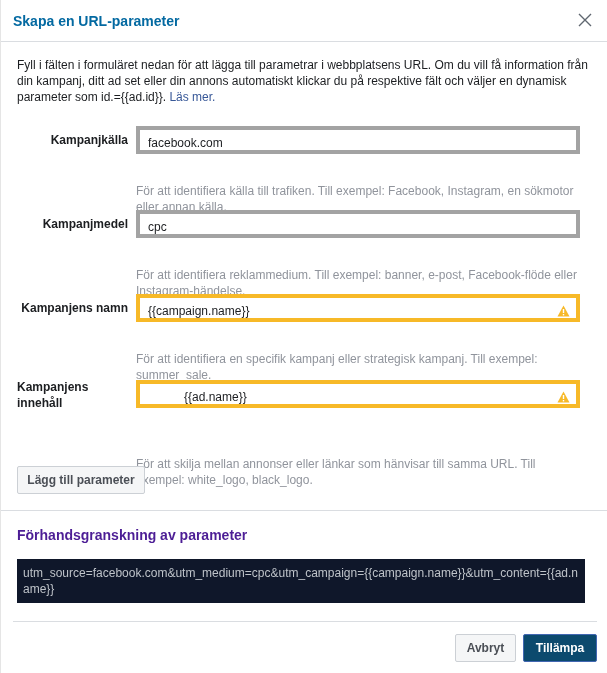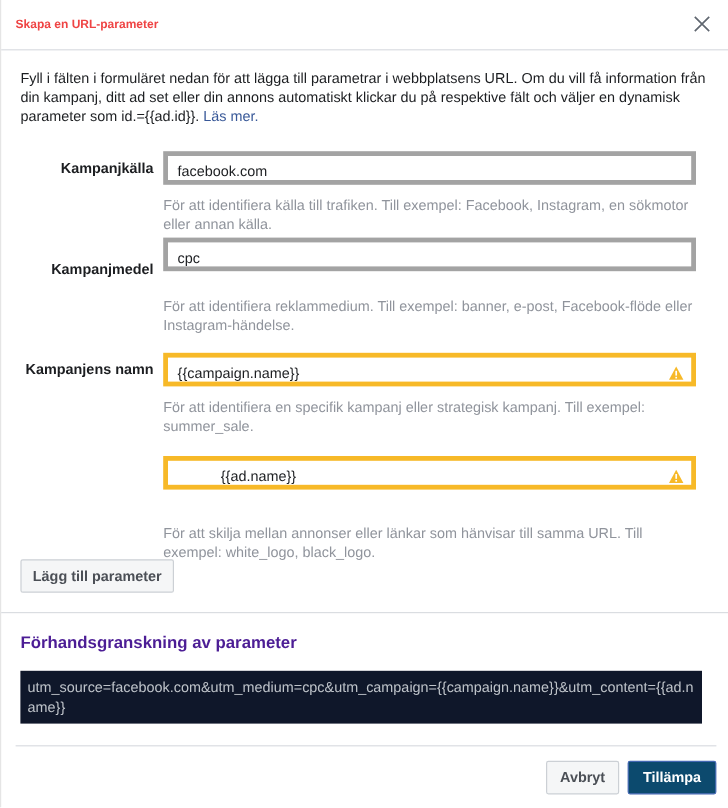--- a/index.html
+++ b/index.html
@@ -1,29 +1,29 @@
 <!DOCTYPE html>
 <html><head>
   <meta charset="utf-8">
   <style>
     * { box-sizing: border-box; margin: 0; padding: 0; }
     html, body { width: 607px; height: 673px; background: #ffffff; overflow: hidden; }
     body { font-family: "Liberation Sans", sans-serif; color: #1c1e21; font-size: 12px; position: relative; }
     .dialog { position: absolute; left: 0; top: 0; width: 607px; height: 673px; background: #fff; border-left: 1px solid #e5e5e5; }
     .header { height: 42px; border-bottom: 1px solid #dadde1; display: flex; align-items: center; padding: 0 12px; position: relative; }
-    .header-title { font-size: 10px; font-weight: bold; color: #ef4444; text-align: right; }
+    .header-title { font-size: 14px; font-weight: bold; color: #0369a1; text-align: right; }
     .close-btn { position: absolute; right: 14px; top: 12px; width: 16px; height: 16px; cursor: pointer; }
     .close-btn svg { width: 16px; height: 16px; }
     .intro { position: absolute; left: 16px; top: 57px; width: 580px; font-size: 12px; line-height: 16px; color: #1c1e21; }
     .intro a { color: #385898; text-decoration: none; }
     .label { position: absolute; font-size: 12px; font-weight: bold; color: #1c1e21; text-align: right; line-height: 14px; }
     .input { position: absolute; left: 135px; width: 444px; height: 28px; border: 4px solid #a3a3a3; background: #fff; font-size: 12px; padding: 0 8px; line-height: 26px; color: #1c1e21; }
     .input.warn { border-color: #f7b928; }
     .warn-icon { position: absolute; right: 6px; top: 7px; width: 13px; height: 12px; }
-    .help { position: absolute; left: 135px; width: 450px; font-size: 12px; line-height: 16px; color: #90949c; }
+    .help { position: absolute; left: 135px; width: 450px; font-size: 12px; line-height: 16px; color: #90949c; margin-top: 20px; }
     .add-btn { position: absolute; left: 16px; top: 466px; width: 128px; height: 28px; background: #f5f6f7; border: 1px solid #ccd0d5; border-radius: 2px; font-size: 12px; font-weight: bold; color: #4b4f56; cursor: pointer; font-family: "Liberation Sans", sans-serif; }
     .divider { position: absolute; left: 0; width: 607px; height: 1px; background: #dadde1; }
     .section-title { position: absolute; left: 16px; top: 527px; font-size: 14px; font-weight: bold; color: #4c1d95; }
     .preview { position: absolute; left: 16px; top: 559px; width: 568px; height: 44px; background: #0f172a; color: #bec3c9; font-size: 12px; line-height: 16px; padding: 6px 6px; word-break: break-all; }
     .btn { position: absolute; top: 634px; height: 28px; border-radius: 2px; font-size: 12px; font-weight: bold; cursor: pointer; font-family: "Liberation Sans", sans-serif; }
     .cancel-btn { left: 454px; width: 61px; background: #f5f6f7; border: 1px solid #ccd0d5; color: #4b4f56; }
     .apply-btn { left: 522px; width: 74px; background: #0c4a6e; border: 1px solid #4267b2; color: #fff; }
   </style>
 </head>
 <body>
@@ -38,34 +38,38 @@
     </span>
   </div>
 
   <div class="intro"><span>Fyll i fälten i formuläret nedan för att lägga till parametrar i webbplatsens URL. Om du vill få information från din kampanj, ditt ad set eller din annons automatiskt klickar du på respektive fält och väljer en dynamisk parameter som id.={{ad.id}}. </span><a href="#">Läs mer.</a></div>
 
   <div class="label" style="left:28px; top:133px; width:99px;">Kampanjkälla</div>
   <div class="input" style="top:126px;"><span>facebook.com</span></div>
   <div class="help" style="top:163px;">För att identifiera källa till trafiken. Till exempel: Facebook, Instagram, en sökmotor eller annan källa.</div>
 
   <div class="label" style="left:28px; top:217px; width:99px;">Kampanjmedel</div>
-  <div class="input" style="top:198px;"><span>cpc</span></div>
+  <div class="input" style="top:210px;"><span>cpc</span></div>
   <div class="help" style="top:247px;">För att identifiera reklammedium. Till exempel: banner, e-post, Facebook-flöde eller Instagram-händelse.</div>
 
   <div class="label" style="left:10px; top:301px; width:117px;">Kampanjens namn</div>
   <div class="input warn" style="top:294px;">
     <span>{{campaign.name}}</span>
     <svg class="warn-icon" viewBox="0 0 13 12">
         <path d="M6.5 0.5 L12.5 11.5 L0.5 11.5 Z" fill="#f7b928"></path>
         <rect x="5.8" y="4" width="1.4" height="4" fill="#fff"></rect>
         <rect x="5.8" y="9" width="1.4" height="1.4" fill="#fff"></rect>
       </svg>
   </div>
   <div class="help" style="top:331px;">För att identifiera en specifik kampanj eller strategisk kampanj. Till exempel: summer_sale.</div>
 
+  <div class="label" style="left:16px; top:380px; width:100px; text-align:left;">
+    <div>Kampanjens</div>
+    <div style="margin-top:2px;">innehåll</div>
+  </div>
   <div class="input warn" style="top:380px;padding-left:44px;">
     <span>{{ad.name}}</span>
     <svg class="warn-icon" viewBox="0 0 13 12">
         <path d="M6.5 0.5 L12.5 11.5 L0.5 11.5 Z" fill="#f7b928"></path>
         <rect x="5.8" y="4" width="1.4" height="4" fill="#fff"></rect>
         <rect x="5.8" y="9" width="1.4" height="1.4" fill="#fff"></rect>
       </svg>
   </div>
   <div class="help" style="top:436px;">För att skilja mellan annonser eller länkar som hänvisar till samma URL. Till exempel: white_logo, black_logo.</div>
 

